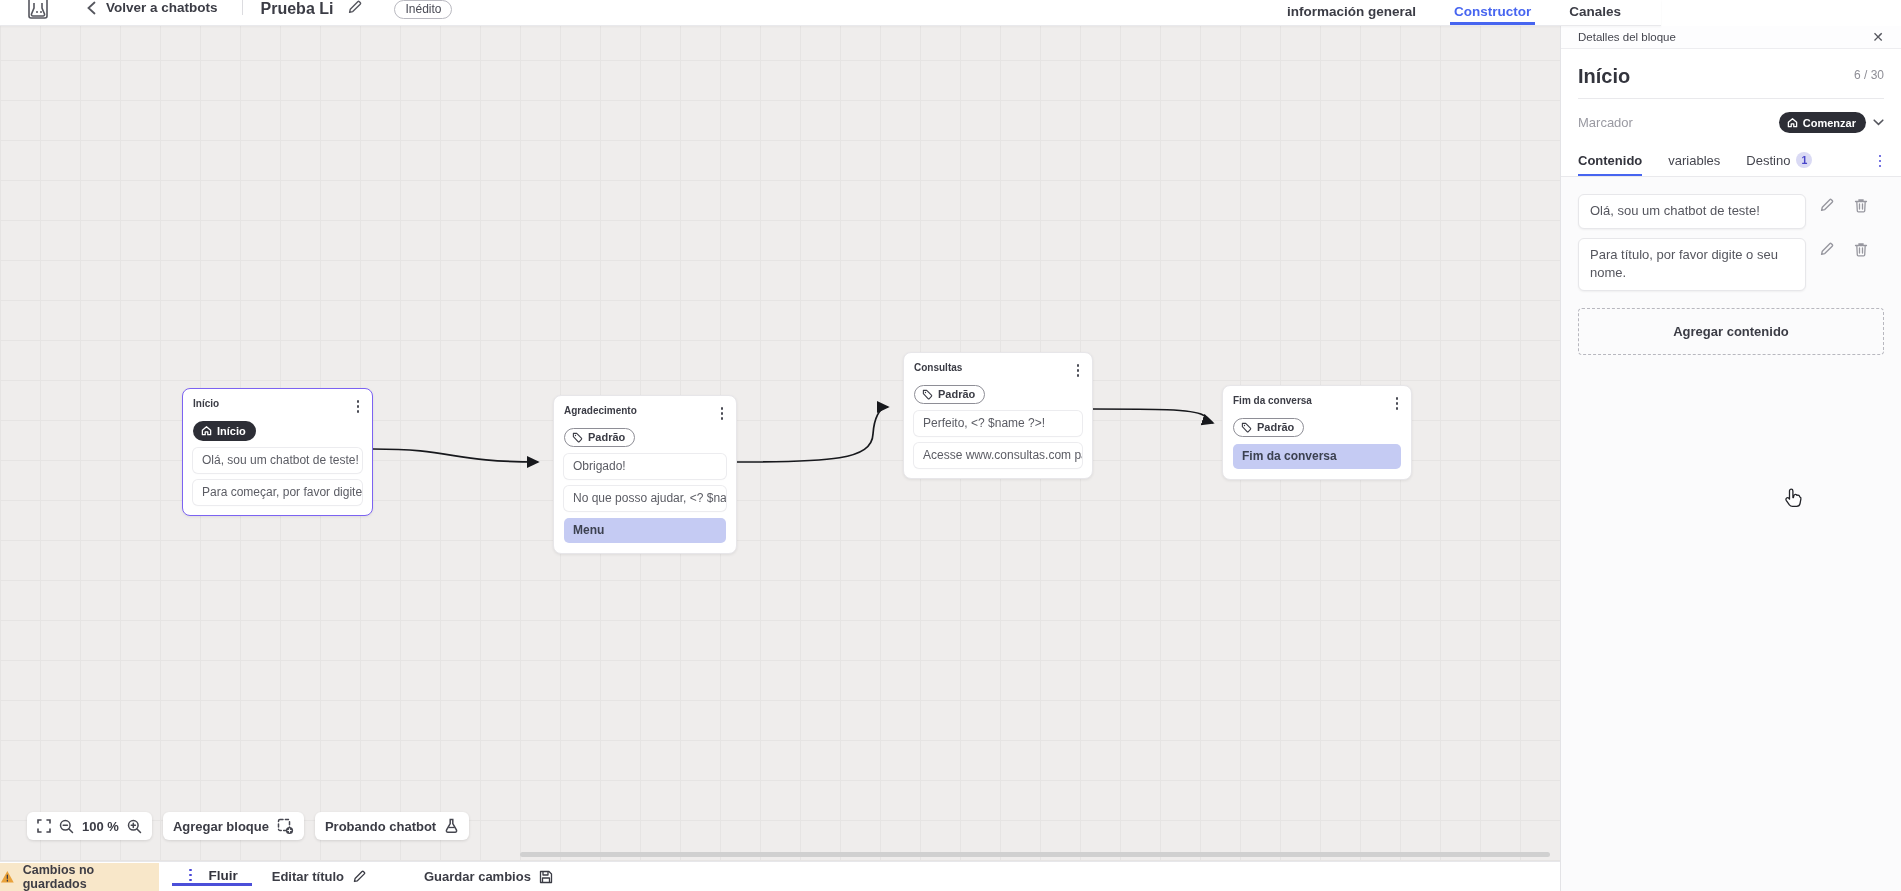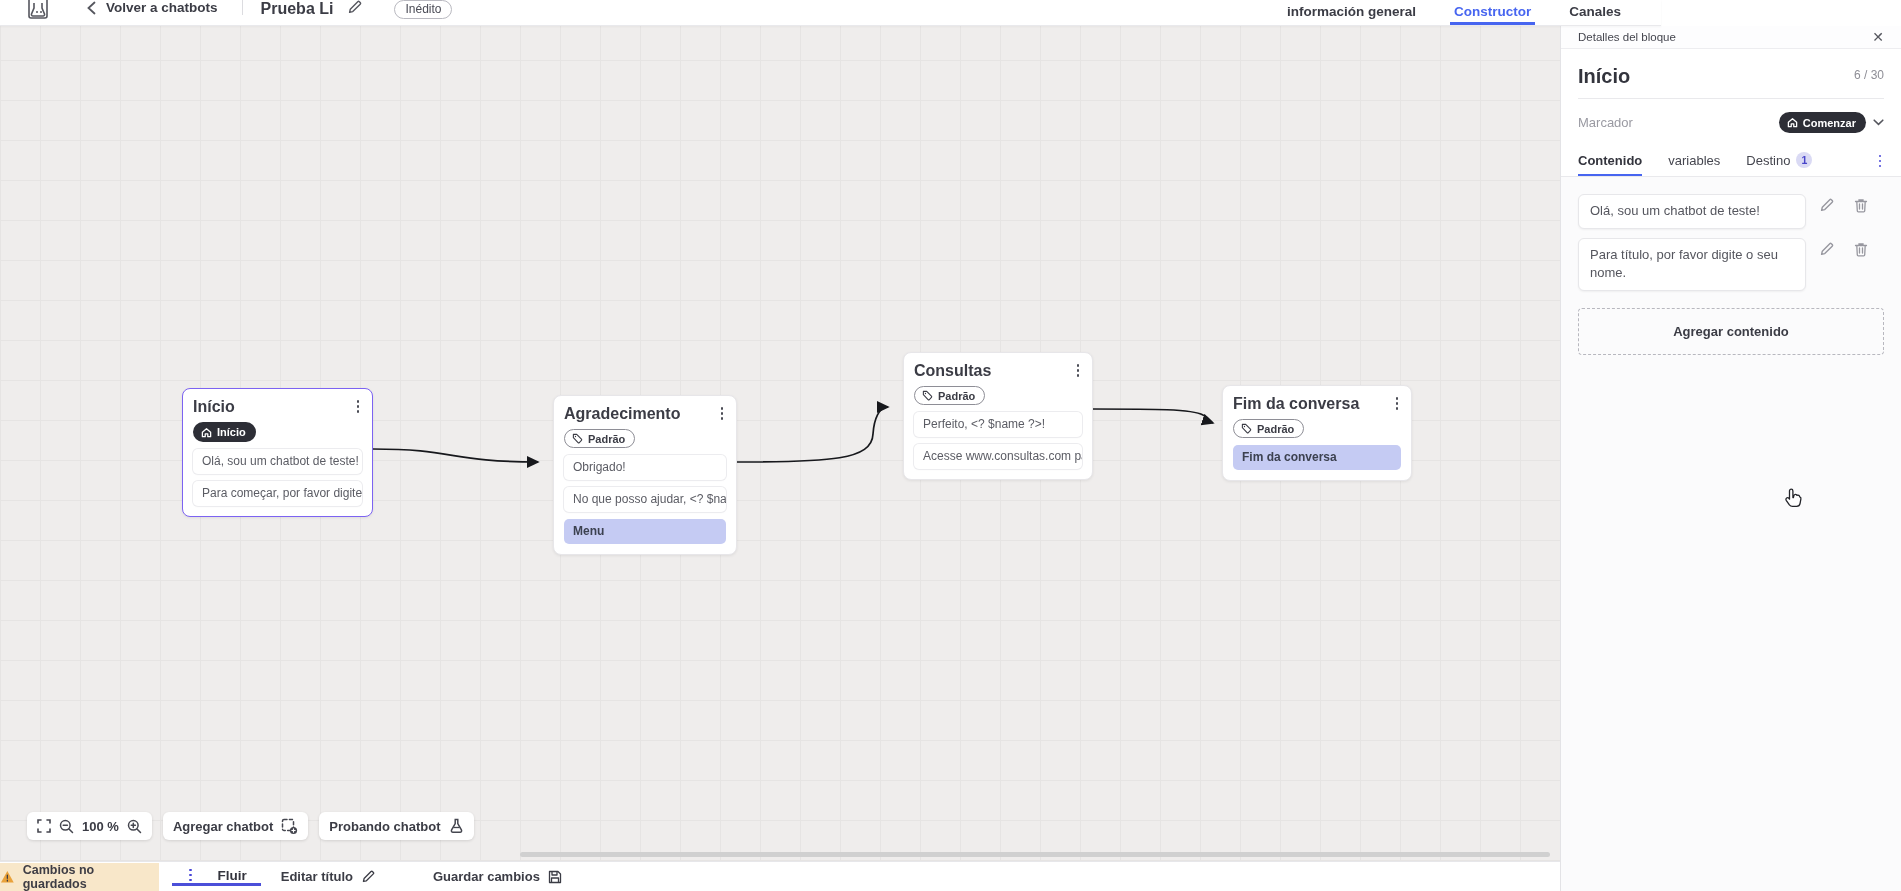--- a/index.html
+++ b/index.html
@@ -30,21 +30,21 @@
     background:
       repeating-linear-gradient(0deg,#e6e4e3 0 1px,transparent 1px 40px),
       repeating-linear-gradient(90deg,#e6e4e3 0 1px,transparent 1px 40px),
       #efedec; overflow:hidden; }
   .arrows { position:absolute; left:0; top:0; width:1560px; height:835px; pointer-events:none; }
 
   .block { position:absolute; background:#fff; border:1px solid #e7e6e9; border-radius:8px;
     box-shadow:0 1px 3px rgba(0,0,0,.07); padding:9px 10px 10px; }
   .block.selected { border:1.5px solid #7c63f2; }
   .block-head { display:flex; align-items:flex-start; justify-content:space-between; }
-  .block-title { font-size:16px; font-weight:bold; color:#3b3c45; }
+  .block-title { font-size:10px; font-weight:bold; color:#3b3c45; }
   .kebab { display:flex; flex-direction:column; gap:2.5px; padding:2px 3px; cursor:pointer; }
   .kebab i { width:2.5px; height:2.5px; border-radius:50%; background:#4a4b55; }
   .kebab.indigo i { background:#4946d8; }
   .badge-row { margin-top:6px; }
   .pill-dark { display:inline-flex; align-items:center; gap:5px; background:#2d2e36; color:#fff;
     border-radius:11px; height:20px; padding:0 10px 0 8px; font-size:11px; font-weight:bold; }
   .pill-outline { display:inline-flex; align-items:center; gap:5px; border:1px solid #8e8e96;
     color:#3b3c45; border-radius:10px; height:19px; padding:0 9px 0 7px; font-size:11px; font-weight:bold; background:#fff; }
   .brow { margin-top:7px; background:#fff; border-radius:5px; padding:5px 9px 6px; font-size:12px;
     color:#5b5c64; white-space:nowrap; overflow:hidden; box-shadow:0 0 0 1px #ececef, 0 1px 2px rgba(0,0,0,.04); cursor:pointer; }
@@ -94,21 +94,21 @@
   .dashed-btn { margin-top:17px; height:47px; border:1px dashed #b8b8bf; border-radius:4px;
     display:flex; align-items:center; justify-content:center; font-size:13px; font-weight:bold;
     color:#3b3c45; cursor:pointer; background:transparent; width:100%; }
   .hand-cursor { position:absolute; left:222px; top:310px; pointer-events:none; }
 
   
   .footer { position:absolute; left:0; top:861px; width:1560px; height:30px; background:#fff;
     border-top:1px solid #e7e7ea; display:flex; align-items:center; z-index:25; }
   .unsaved { width:159px; background:#f8e7c9; display:flex; align-items:center; justify-content:center;
     gap:8px; font-size:12.5px; font-weight:bold; color:#3e3d45; }
-  .flow-tab { margin-left:13px; display:flex; align-items:center; gap:23px; padding:0 14px;
+  .flow-tab { margin-left:13px; display:flex; align-items:center; gap:14px; padding:0 14px;
     border-bottom:3px solid #4b4fd9; cursor:pointer; }
   .flow-tab .name { font-size:13.5px; font-weight:bold; color:#33343d; }
   .foot-action { display:flex; align-items:center; gap:8px; font-size:13px; font-weight:bold;
     color:#3b3c45; cursor:pointer; }
   .foot-action.edit { margin-left:20px; }
   .foot-action.save { margin-left:58px; }
 </style>
 </head>
 <body>
 
@@ -268,21 +268,21 @@
         </span>
         <span class="zoom-level">100 %</span>
         <span class="icon-btn">
           <svg width="15" height="15" viewBox="0 0 15 15" fill="none" stroke="currentColor" stroke-width="1.5" stroke-linecap="round">
               <circle cx="6.3" cy="6.3" r="4.8"></circle>
               <path d="M10 10 L13.5 13.5 M4.2 6.3 h4.2 M6.3 4.2 v4.2"></path>
             </svg>
         </span>
       </div>
       <div class="ctrl-card">
-        <span class="lbl">Agregar chatbot</span>
+        <span class="lbl">Agregar bloque</span>
         <span class="icon-btn">
           <svg width="17" height="17" viewBox="0 0 17 17" fill="none" stroke="currentColor" stroke-width="1.5" stroke-linecap="round">
               <rect x="1.5" y="1.5" width="11" height="11" rx="1.5" stroke-dasharray="3 2.4"></rect>
               <circle cx="12.5" cy="12.5" r="3.6" fill="#45464f" stroke="none"></circle>
               <path d="M12.5 10.9 v3.2 M10.9 12.5 h3.2" stroke="#fff" stroke-width="1.2"></path>
             </svg>
         </span>
       </div>
       <div class="ctrl-card">
         <span class="lbl">Probando chatbot</span>

